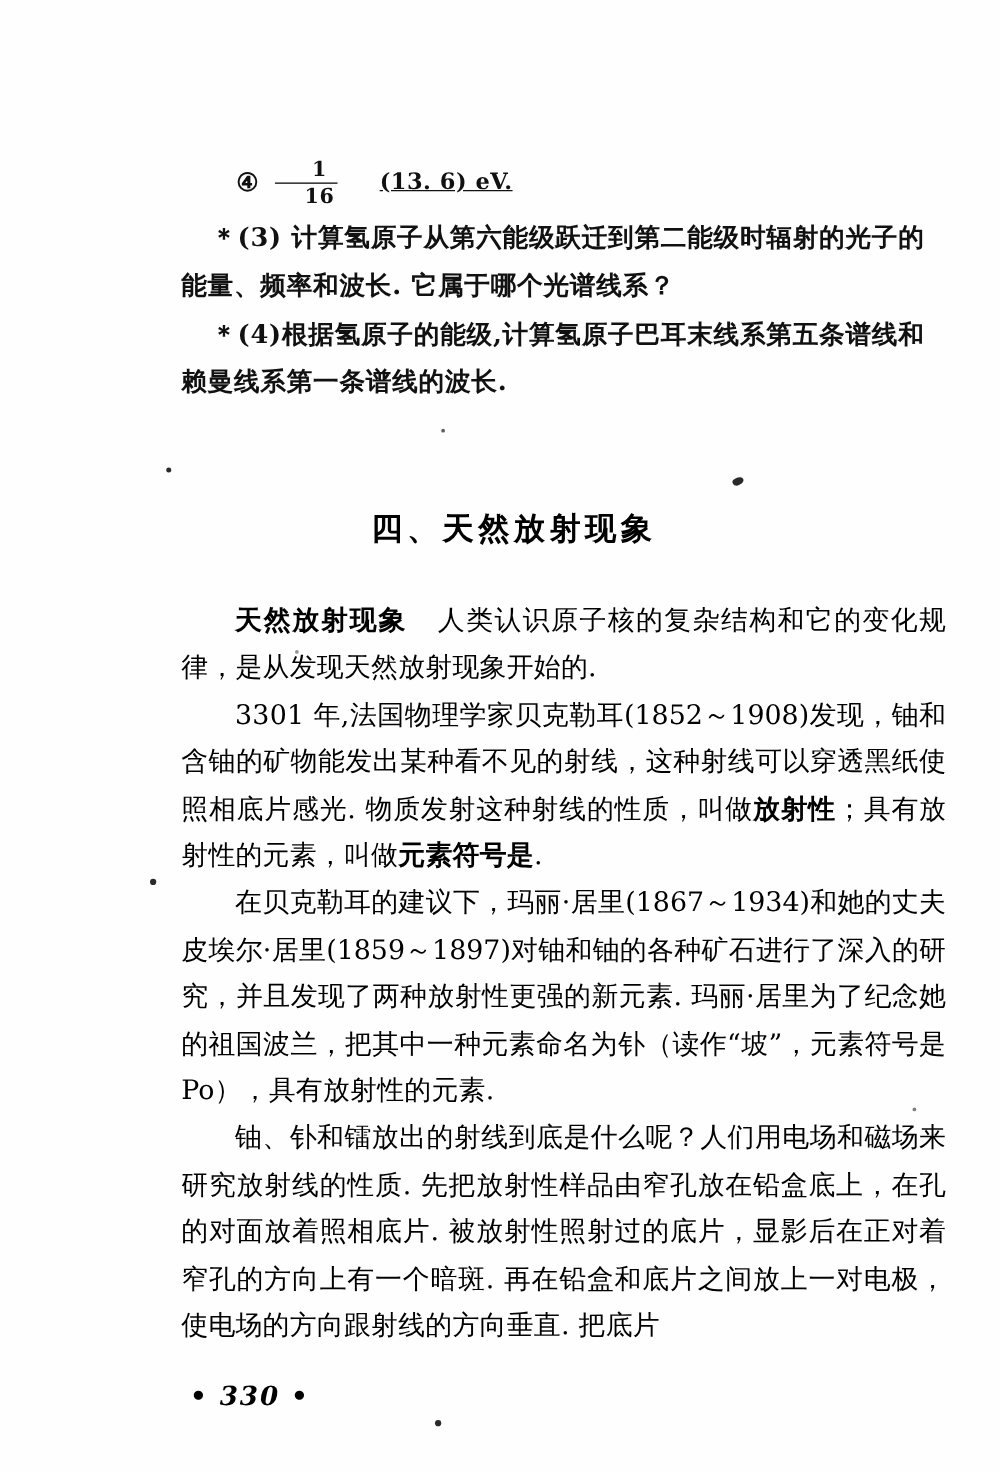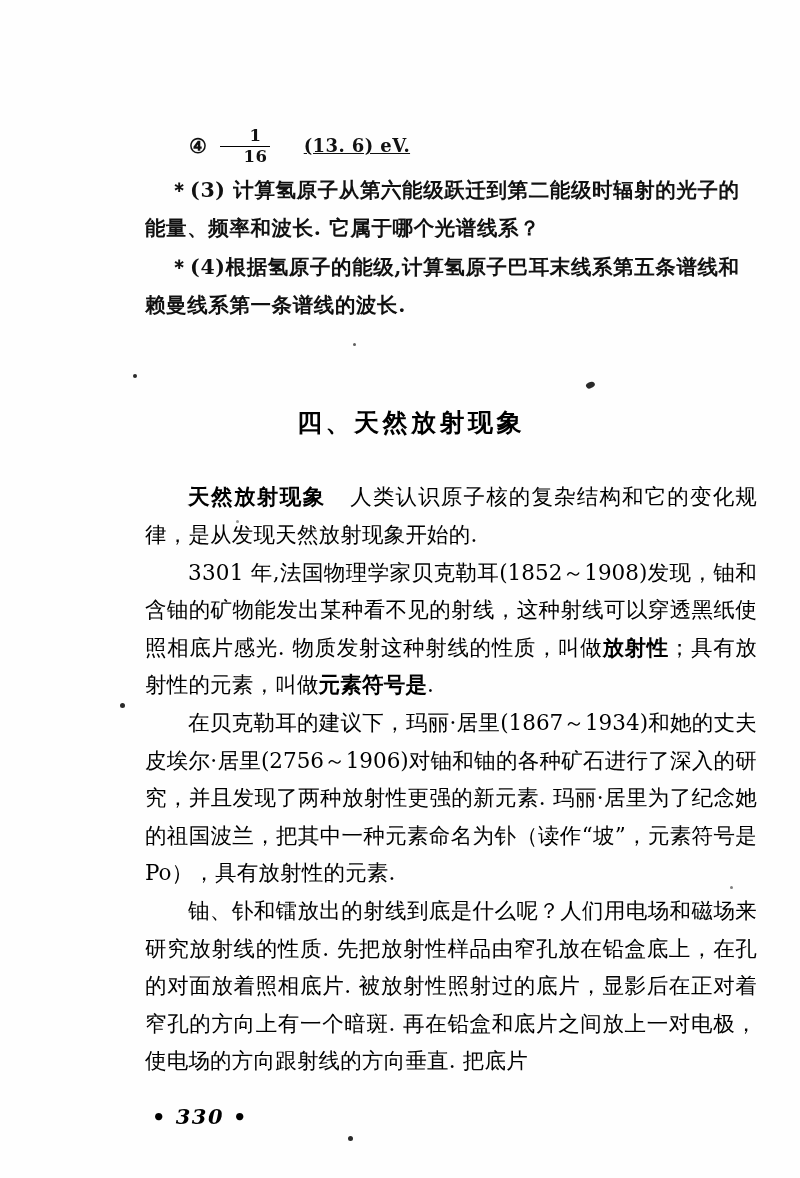--- a/index.html
+++ b/index.html
@@ -172,21 +172,21 @@
 
     <p>
       <span class="lead-term">天然放射现象</span><span class="gap"></span><span>人类认识原子核的复杂结构和它的变化规律，是从发现天然放射现象开始的.</span>
     </p>
 
     <p>
       <span>3301 年,法国物理学家贝克勒耳</span><span class="lat">(1852～1908)</span><span>发现，铀和含铀的矿物能发出某种看不见的射线，这种射线可以穿透黑纸使照相底片感光. 物质发射这种射线的性质，叫做</span><span class="term">放射性</span><span>；具有放射性的元素，叫做</span><span class="term">元素符号是</span><span>.</span>
     </p>
 
     <p>
-      <span>在贝克勒耳的建议下，玛丽·居里</span><span class="lat">(1867～1934)</span><span>和她的丈夫皮埃尔·居里</span><span class="lat">(2756～1906)</span><span>对铀和铀的各种矿石进行了深入的研究，并且发现了两种放射性更强的新元素. 玛丽·居里为了纪念她的祖国波兰，把其中一种元素命名为钋（读作“坡”，元素符号是</span><span class="lat">Po</span><span>），具有放射性的元素.</span>
+      <span>在贝克勒耳的建议下，玛丽·居里</span><span class="lat">(1867～1934)</span><span>和她的丈夫皮埃尔·居里</span><span class="lat">(1859～1897)</span><span>对铀和铀的各种矿石进行了深入的研究，并且发现了两种放射性更强的新元素. 玛丽·居里为了纪念她的祖国波兰，把其中一种元素命名为钋（读作“坡”，元素符号是</span><span class="lat">Po</span><span>），具有放射性的元素.</span>
     </p>
 
     <p>铀、钋和镭放出的射线到底是什么呢？人们用电场和磁场来研究放射线的性质. 先把放射性样品由窄孔放在铅盒底上，在孔的对面放着照相底片. 被放射性照射过的底片，显影后在正对着窄孔的方向上有一个暗斑. 再在铅盒和底片之间放上一对电极，使电场的方向跟射线的方向垂直. 把底片</p>
   </div>
 
   <div class="page-number">• 330 •</div>
 
   <span class="speck s1"></span>
   <span class="speck s2"></span>
   <span class="speck s3"></span>

